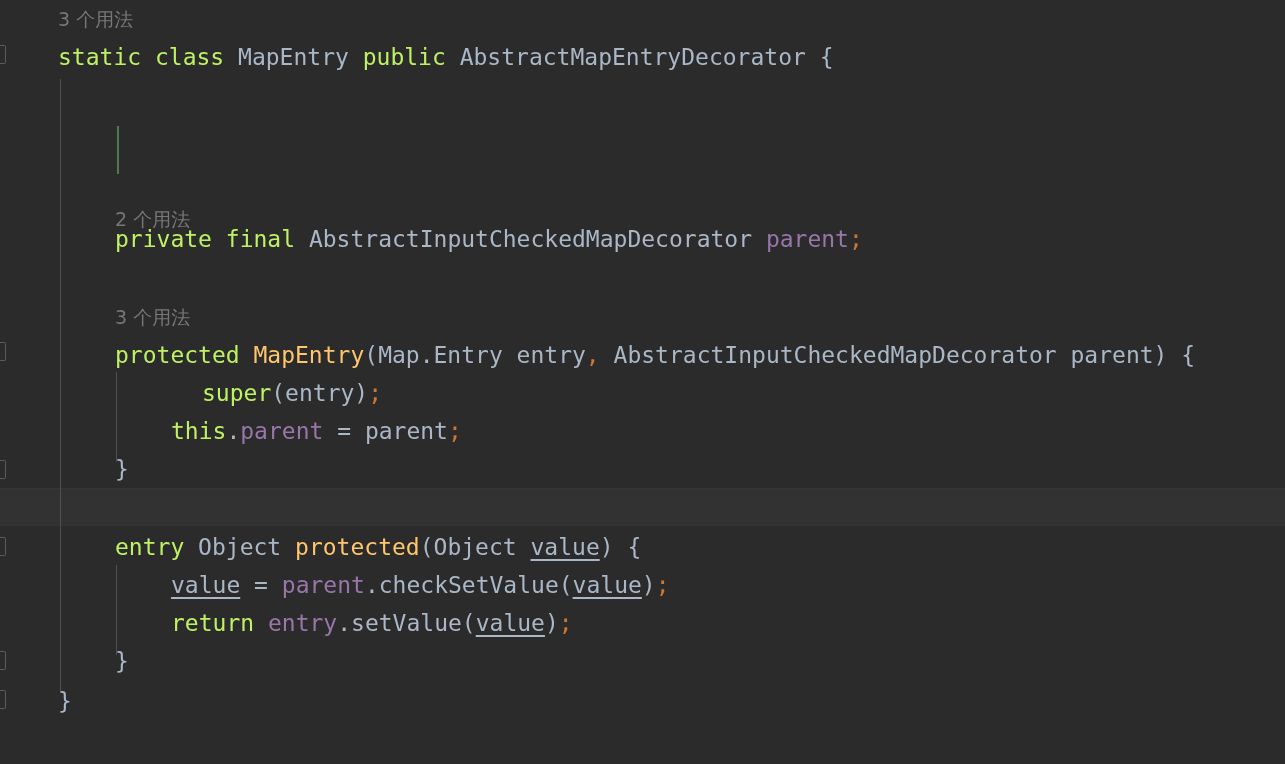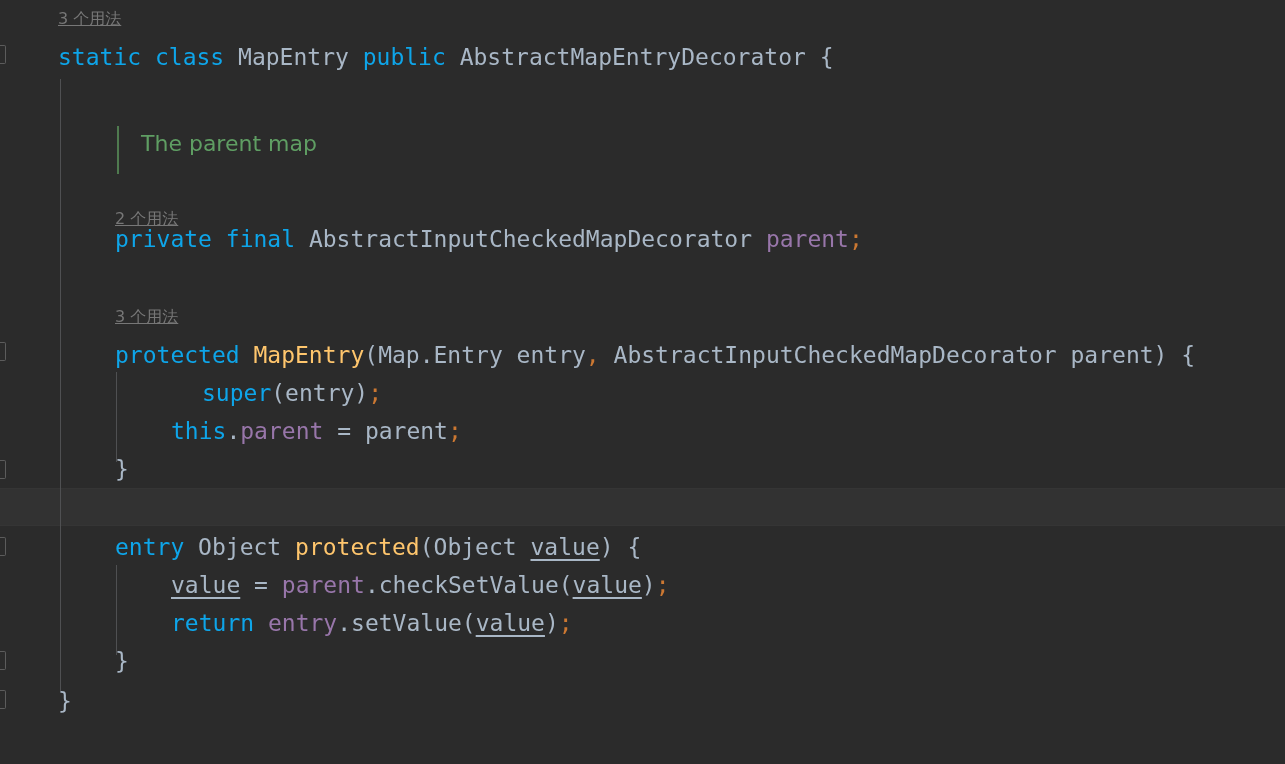--- a/index.html
+++ b/index.html
@@ -74,37 +74,36 @@
     font-family: "DejaVu Sans Mono", "Liberation Mono", monospace;
     font-size: 23px;
     line-height: 38px;
     letter-spacing: 0px;
   }
 
   .inlay {
     position: absolute;
     white-space: pre;
     font-family: "DejaVu Sans", "Liberation Sans", sans-serif;
-    font-size: 16px;
+    font-size: 19px;
     line-height: 30px;
     color: #777777;
-    text-decoration: underline;
   }
 
   .docrow {
     position: absolute;
     white-space: pre;
     font-family: "DejaVu Sans", "Liberation Sans", sans-serif;
     font-size: 22px;
     line-height: 32px;
     color: #5f9e63;
   }
 
   
-  .kw    { color: #0ea5e9; }          
+  .kw    { color: #bef264; }          
   .type  { color: #a9b7c6; }          
   .plain { color: #a9b7c6; }          
   .fn    { color: #ffc66d; }          
   .field { color: #9876aa; }
   .semi  { color: #cc7832; }          
   .uline { text-decoration: underline; text-underline-offset: 4px; }
 </style>
 </head>
 <body>
 
@@ -122,21 +121,20 @@
     </div>
 
   <div id="guides">
       <div class="indent-guide" style="left: 60px; top: 79px; height: 612px;"></div>
       <div class="indent-guide" style="left: 116px; top: 372px; height: 90px;"></div>
       <div class="indent-guide" style="left: 116px; top: 565px; height: 90px;"></div>
     </div>
 
   <div class="doc-bar" style="left: 117px; top: 126px; height: 48px;"></div>
 
-  <div class="docrow" style="left: 141px; top: 128px;">The parent map</div>
 
   <div id="inlays">
       <div class="inlay" style="left: 58px; top: 4px;">3 个用法</div>
       <div class="inlay" style="left: 115px; top: 186px; margin-top: 18px;">2 个用法</div>
       <div class="inlay" style="left: 115px; top: 302px;">3 个用法</div>
     </div>
 
   <div id="code">
       <div class="row" style="left: 58px; top: 38px;"><span class="kw">static</span><span class="plain"> </span><span class="kw">class</span><span class="plain"> </span><span class="type">MapEntry</span><span class="plain"> </span><span class="kw">public</span><span class="plain"> </span><span class="type">AbstractMapEntryDecorator</span><span class="plain"> {</span></div>
       <div class="row" style="left: 115px; top: 220px;"><span class="kw">private</span><span class="plain"> </span><span class="kw">final</span><span class="plain"> </span><span class="type">AbstractInputCheckedMapDecorator</span><span class="plain"> </span><span class="field">parent</span><span class="semi">;</span></div>

